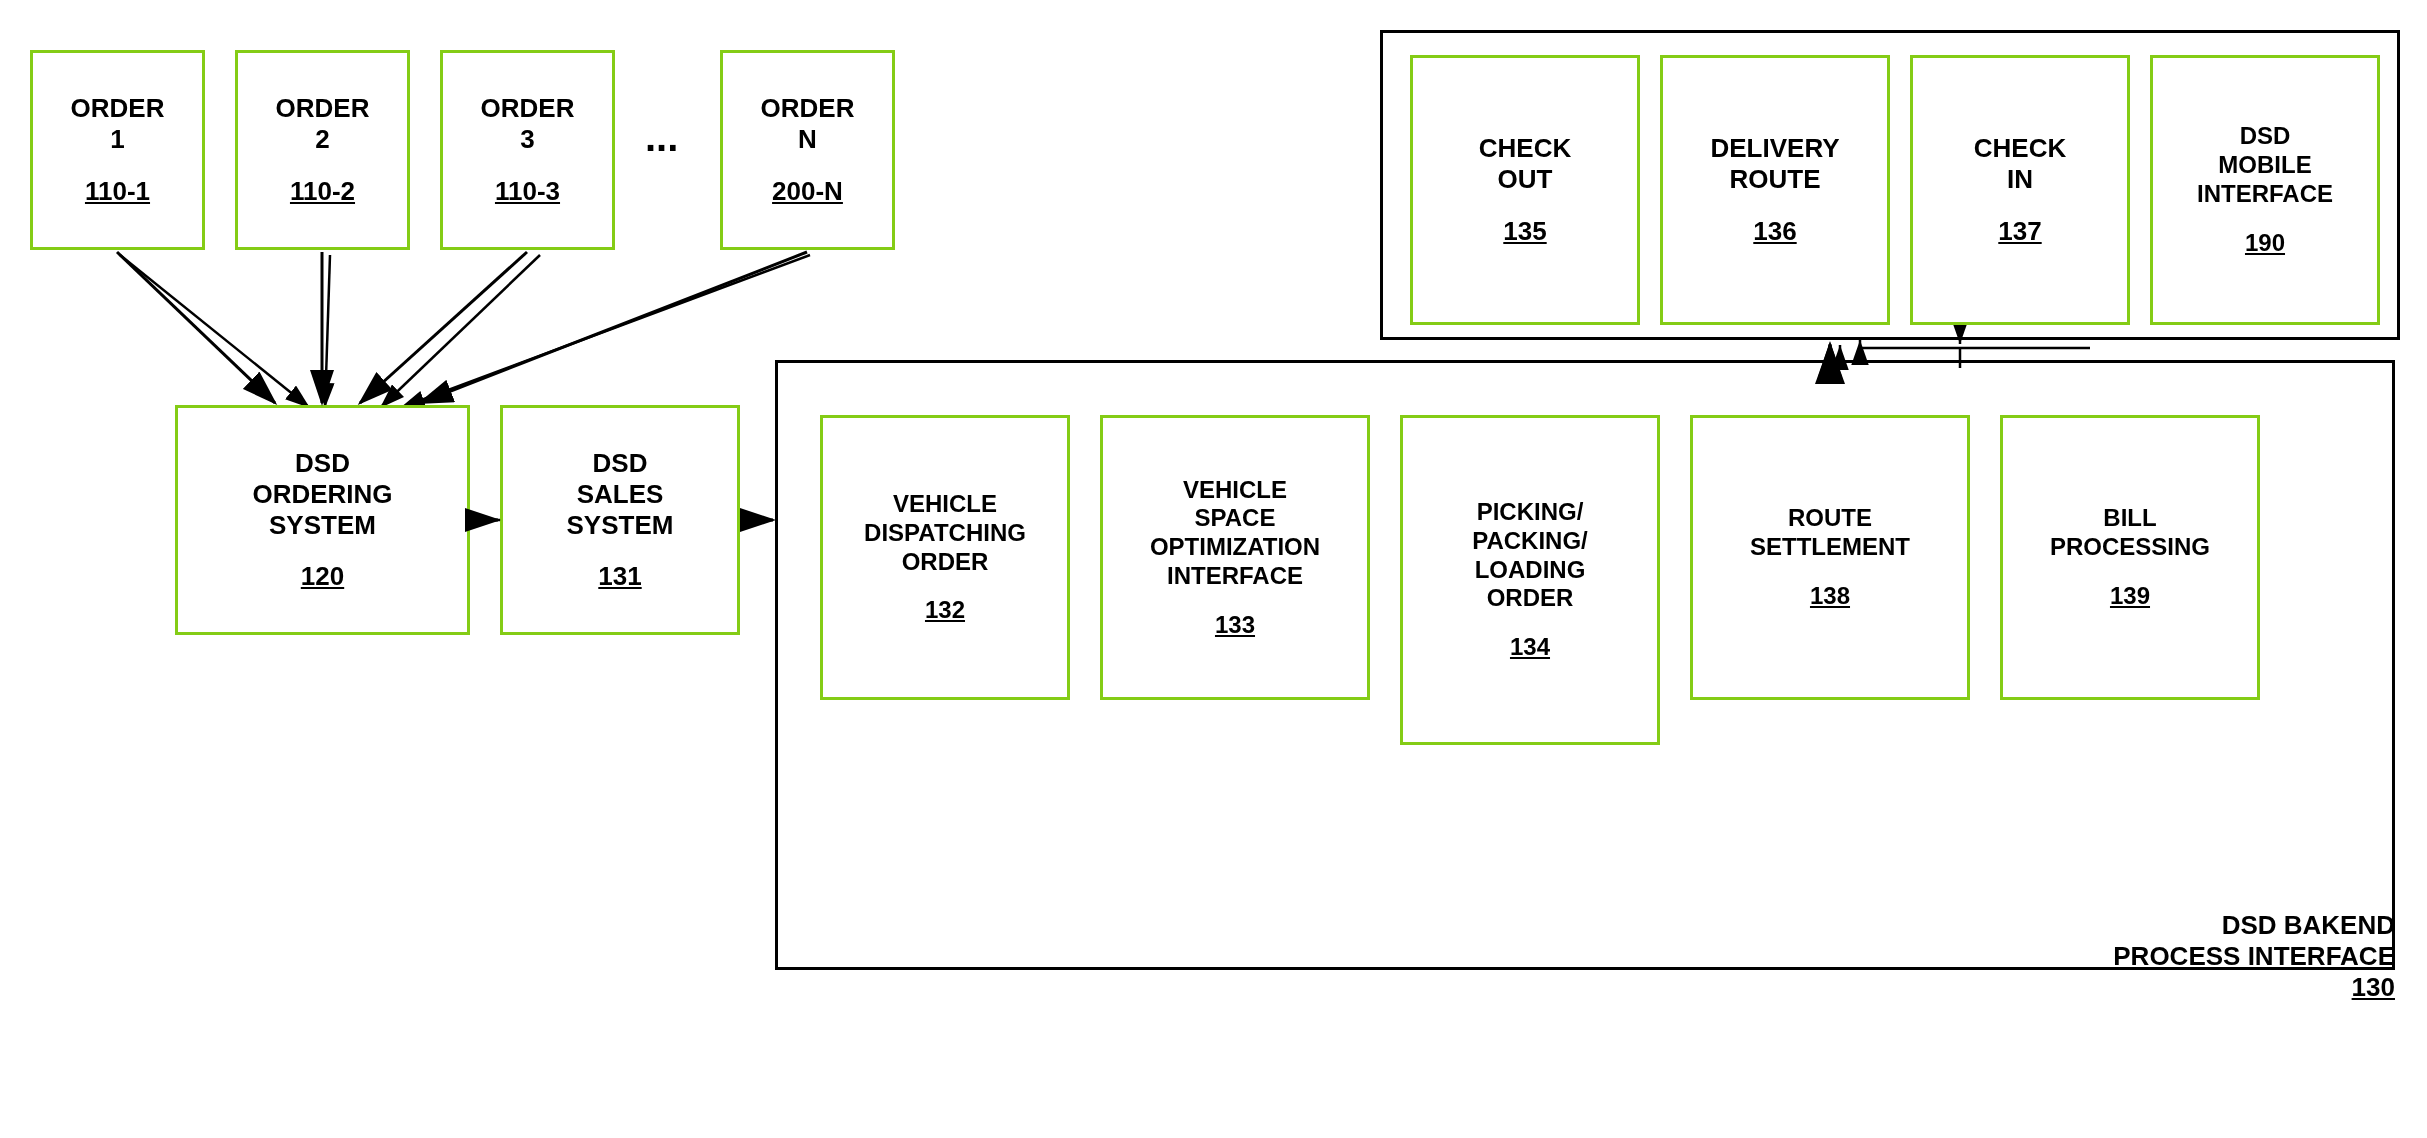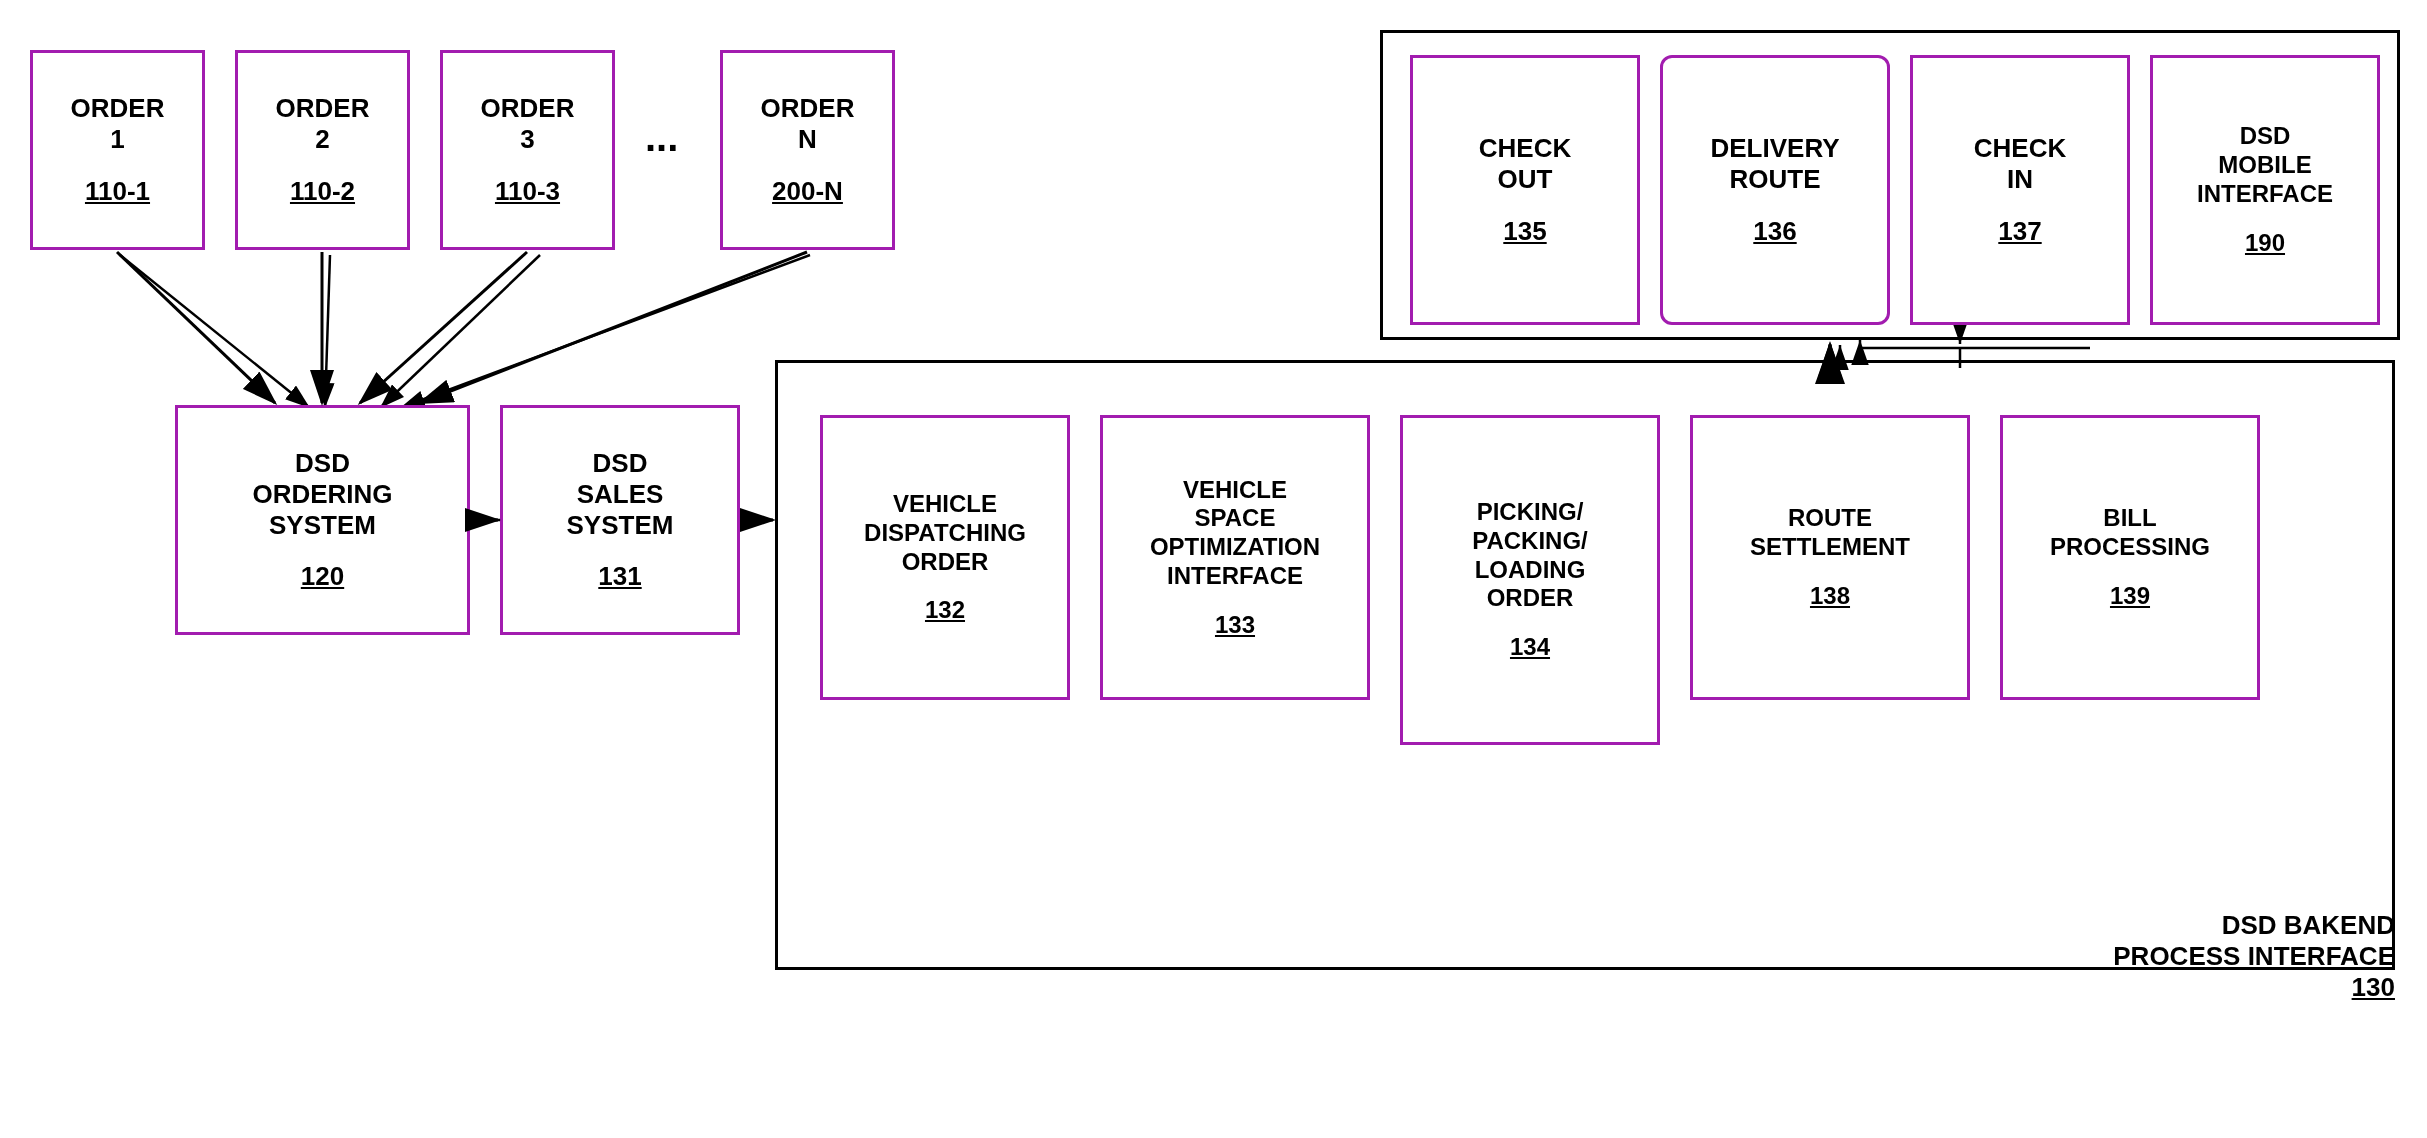--- a/index.html
+++ b/index.html
@@ -12,21 +12,21 @@
       overflow: hidden;
     }
     .diagram {
       position: absolute;
       top: 0; left: 0;
       width: 2427px;
       height: 1138px;
     }
     .box {
       position: absolute;
-      border: 3px solid #a21caf;
+      border: 3px solid #84cc16;
       background: #fff;
       display: flex;
       flex-direction: column;
       align-items: center;
       justify-content: center;
       text-align: center;
       font-size: 28px;
       font-weight: bold;
       line-height: 1.2;
     }
@@ -183,21 +183,21 @@
   </div>
 
   <div class="outer-box" style="left:1380px;top:30px;width:1020px;height:310px;"></div>
 
   <div class="box" style="left:1410px;top:55px;width:230px;height:270px;font-size:26px;">
     <span>CHECK</span>
     <span>OUT</span>
     <span class="ref">135</span>
   </div>
 
-  <div class="box" style="left:1660px;top:55px;width:230px;height:270px;font-size:26px;border-radius:12px;">
+  <div class="box" style="left:1660px;top:55px;width:230px;height:270px;font-size:26px;">
     <span>DELIVERY</span>
     <span>ROUTE</span>
     <span class="ref">136</span>
   </div>
 
   <div class="box" style="left:1910px;top:55px;width:220px;height:270px;font-size:26px;">
     <span>CHECK</span>
     <span>IN</span>
     <span class="ref">137</span>
   </div>

